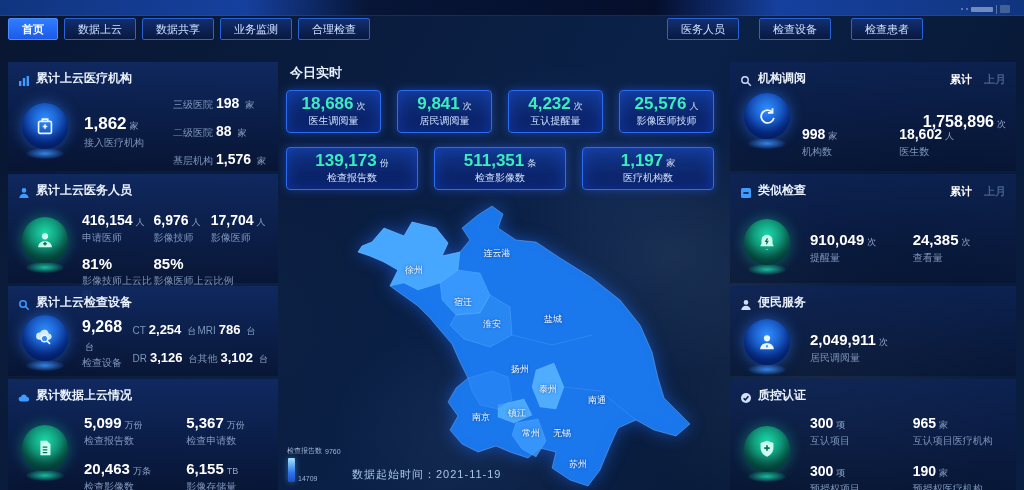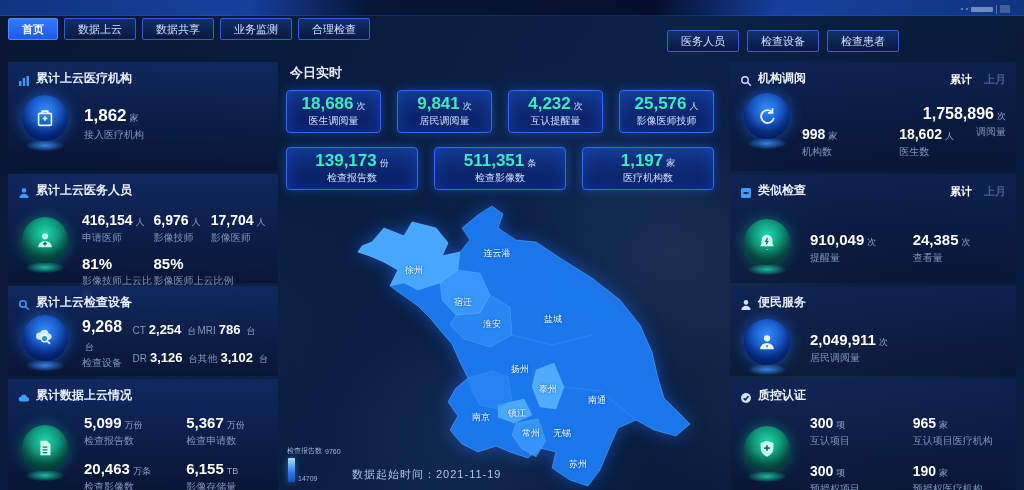--- a/index.html
+++ b/index.html
@@ -29,21 +29,21 @@
   }
   .corner-logo { position:absolute; right:7px; top:4px; width:56px; height:10px; opacity:.75; display:flex; align-items:center; gap:3px; }
   .corner-logo i { display:block; background:#8fa8d8; }
   .corner-logo .d { width:2px; height:2px; border-radius:50%; }
   .corner-logo .w { width:22px; height:5px; border-radius:1px; }
   .corner-logo .v { width:1px; height:9px; background:#6d86b8; }
   .corner-logo .b { width:10px; height:8px; border-radius:1px; background:#55709f; }
   
   .nav { position:absolute; left:8px; top:18px; right:0; height:22px; }
   .tabs-left { position:absolute; left:0; top:0; display:flex; gap:6px; }
-  .tabs-right { position:absolute; left:659px; top:12px; display:flex; gap:8px; }
+  .tabs-right { position:absolute; left:659px; top:0; display:flex; gap:20px; }
   .tab {
     height:22px; line-height:20px; padding:0 13px; font-size:11px;
     color:#cfe0ff; border:1px solid #2a62d8; border-radius:2px; cursor:pointer;
     background:linear-gradient(180deg,rgba(20,50,120,.85),rgba(8,24,64,.85));
     white-space:nowrap;
   }
   .tab.active {
     background:linear-gradient(180deg,#2f7dff,#1b5ae8);
     border-color:#4b8dff; color:#fff; font-weight:bold;
   }
@@ -265,20 +265,25 @@
               <rect x="5" y="7" width="14" height="13" rx="1.5" fill="none" stroke="#eaf6ff" stroke-width="1.8"></rect>
               <path d="M12,10 v5 M9.5,12.5 h5" stroke="#eaf6ff" stroke-width="1.8"></path>
               <path d="M9,7 v-2.5 h6 v2.5" fill="none" stroke="#eaf6ff" stroke-width="1.8"></path>
             </svg>
           </div>
       </div>
       <div class="p1-main">
         <div><span class="val">1,862</span><span class="unit">家</span></div>
         <div class="lbl">接入医疗机构</div>
       </div>
+      <div class="p1-rows">
+        <div class="p1-row"><span>三级医院</span><span class="val">198</span><span class="unit">家</span></div>
+        <div class="p1-row"><span>二级医院</span><span class="val">88</span><span class="unit">家</span></div>
+        <div class="p1-row"><span>基层机构</span><span class="val">1,576</span><span class="unit">家</span></div>
+      </div>
     </div>
   </div>
 
   <div class="panel ph2">
     <div class="p-title">
       <svg width="12" height="12" viewBox="0 0 12 12">
           <circle cx="6" cy="3.4" r="2.3" fill="#3f9bff"></circle>
           <path d="M1.4,11 a4.6,4.2 0 0 1 9.2,0 z" fill="#3f9bff"></path>
         </svg>
       <span>累计上云医务人员</span>
@@ -409,21 +414,20 @@
         <div class="base"></div>
         <div class="orb">
             <svg width="22" height="22" viewBox="0 0 24 24">
               <path d="M18,8 a7,7 0 1 0 1.5,6" fill="none" stroke="#eaf6ff" stroke-width="2"></path>
               <path d="M18,3.5 v5 h-5" fill="none" stroke="#eaf6ff" stroke-width="2"></path>
             </svg>
           </div>
       </div>
       <div class="rp-main">
         <div><span class="val">1,758,896</span><span class="unit">次</span></div>
-        <div class="lbl">调阅量</div>
       </div>
     </div>
     <div class="rp1-stats">
       <div class="cell">
         <div><span class="val" style="font-size:14px">998</span><span class="unit">家</span></div>
         <div class="lbl">机构数</div>
       </div>
       <div class="cell">
         <div><span class="val" style="font-size:14px">18,602</span><span class="unit">人</span></div>
         <div class="lbl">医生数</div>

